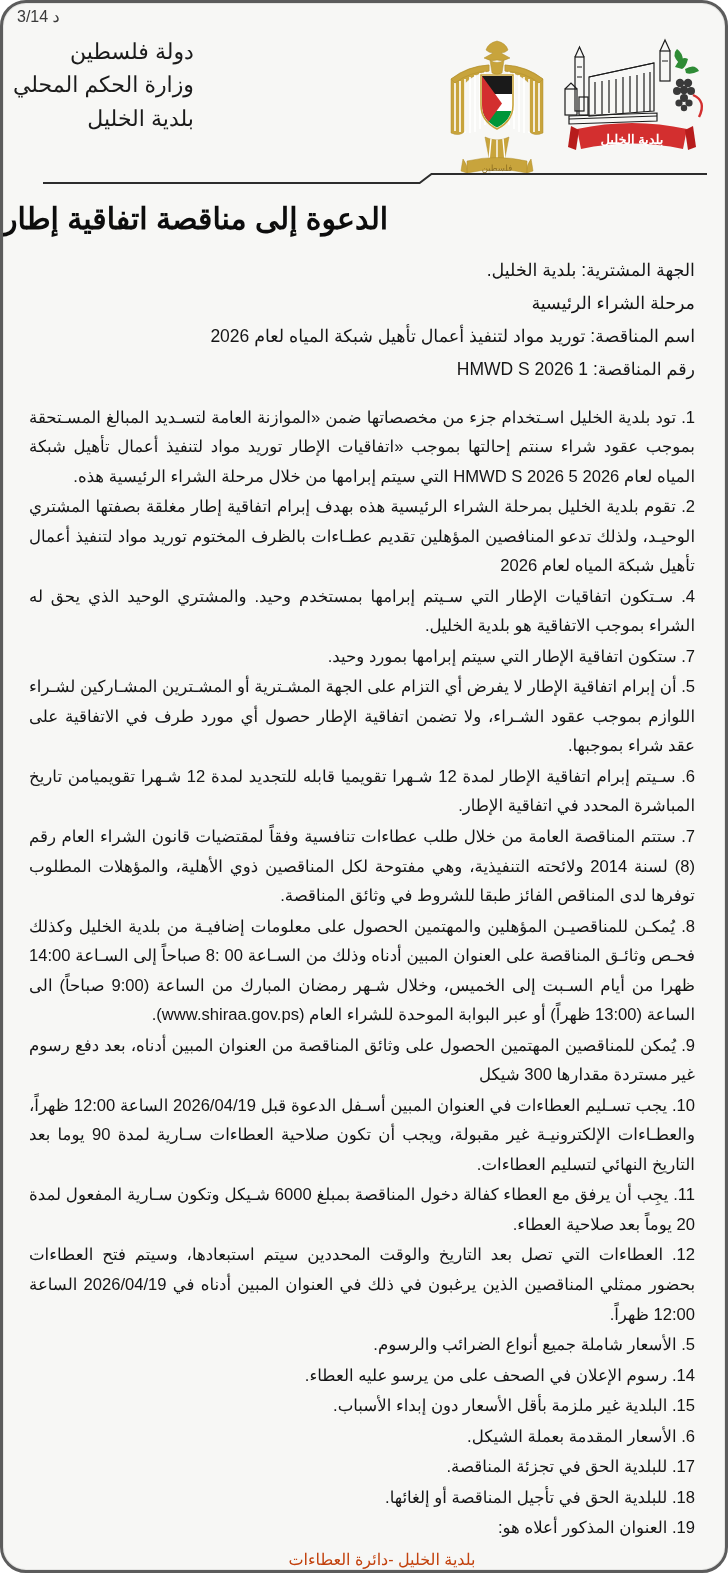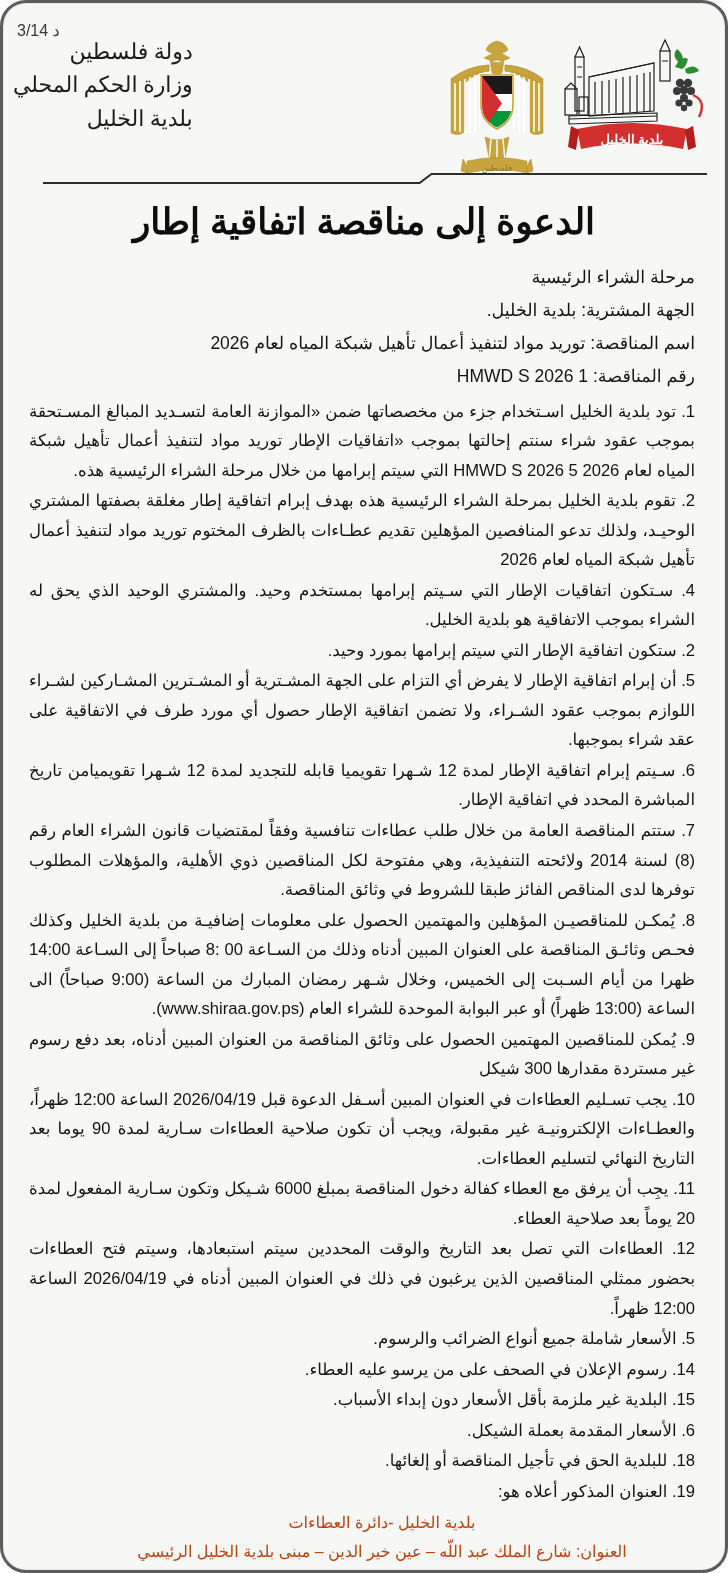--- a/index.html
+++ b/index.html
@@ -20,21 +20,21 @@
     background: #f7f7f5;
     border: 3px solid #5c5c5c;
     border-radius: 26px;
     overflow: hidden;
     box-shadow: inset 0 0 0 1px #e6e6e4;
   }
 
   
   .page-marker {
     position: absolute;
-    top: 18px; left: 14px;
+    top: 4px; left: 14px;
     font-family: "Liberation Sans", sans-serif;
     font-size: 16px;
     color: #3a3a3a;
     direction: rtl;
     letter-spacing: 0px;
     z-index: 5;
   }
 
   
   .header {
@@ -53,61 +53,61 @@
   }
   .header-titles {
     text-align: right;
     padding-top: 18px;
     padding-right: 8px;
     line-height: 1.52;
   }
   .header-titles div {
     font-size: 22px;
     color: #1b1b1b;
-    font-family: Liberation Serif, serif;
+    font-family: Liberation Sans, sans-serif;
     white-space: nowrap;
   }
 
   .logo-hebron { width: 150px; height: 128px; }
   .logo-eagle  { width: 112px; height: 150px; }
 
   
   .divider {
     position: relative;
     height: 16px;
     margin: 0 18px 0 40px;
   }
   .divider svg { display: block; width: 100%; height: 16px; }
 
   
   .doc-title {
-    text-align: center;
+    text-align: left;
     font-family: "Liberation Sans", sans-serif;
     font-weight: bold;
-    font-size: 36px;
+    font-size: 30px;
     color: #0d0d0d;
     margin-top: 14px;
     letter-spacing: 0px;
   }
 
   
   .content {
     padding: 18px 30px 0 26px;
     direction: rtl;
     text-align: right;
   }
   .meta-line {
     font-size: 17.5px;
     color: #151515;
     line-height: 1.88;
     white-space: nowrap;
     font-family: "Liberation Sans", sans-serif;
   }
 
-  .clauses { margin-top: 4px; }
+  .clauses { margin-top: 17px; }
   .clause {
     font-size: 16.6px;
     line-height: 1.78;
     color: #141414;
     text-align: justify;
     text-justify: inter-word;
     margin-bottom: 1px;
     font-family: "Liberation Sans", sans-serif;
   }
   .clause.short { text-align: right; }
@@ -266,42 +266,43 @@
 
   <div class="divider">
     <svg viewBox="0 0 670 16" preserveAspectRatio="none">
       <path d="M0 12 L380 12 L392 3 L670 3" fill="none" stroke="#2d2d2d" stroke-width="2"></path>
     </svg>
   </div>
 
   <div class="doc-title">الدعوة إلى مناقصة اتفاقية إطار</div>
 
   <div class="content">
+    <div class="meta-line">الجهة المشترية: بلدية الخليل.</div>
     <div class="meta-line">مرحلة الشراء الرئيسية</div>
-    <div class="meta-line">الجهة المشترية: بلدية الخليل.</div>
     <div class="meta-line">اسم المناقصة: توريد مواد لتنفيذ أعمال تأهيل شبكة المياه لعام 2026</div>
     <div class="meta-line">رقم المناقصة: 1 HMWD S 2026</div>
 
     <div class="clauses">
         <div class="clause">1. تود بلدية الخليل اسـتخدام جزء من مخصصاتها ضمن «الموازنة العامة لتسـديد المبالغ المسـتحقة بموجب عقود شراء سنتم إحالتها بموجب «اتفاقيات الإطار توريد مواد لتنفيذ أعمال تأهيل شبكة المياه لعام 2026  5 HMWD S 2026 التي سيتم إبرامها من خلال مرحلة الشراء الرئيسية هذه.</div>
         <div class="clause">2. تقوم بلدية الخليل بمرحلة الشراء الرئيسية هذه بهدف إبرام اتفاقية إطار مغلقة بصفتها المشتري الوحيـد، ولذلك تدعو المنافصين المؤهلين تقديم عطـاءات بالظرف المختوم توريد مواد لتنفيذ أعمال تأهيل شبكة المياه لعام 2026</div>
         <div class="clause">4. سـتكون اتفاقيات الإطار التي سـيتم إبرامها بمستخدم وحيد. والمشتري الوحيد الذي يحق له الشراء بموجب الاتفاقية هو بلدية الخليل.</div>
-        <div class="clause short">2. ستكون اتفاقية الإطار التي سيتم إبرامها بمورد وحيد.</div>
+        <div class="clause short">7. ستكون اتفاقية الإطار التي سيتم إبرامها بمورد وحيد.</div>
         <div class="clause">5. أن إبرام اتفاقية الإطار لا يفرض أي التزام على الجهة المشـترية أو المشـترين المشـاركين لشـراء اللوازم بموجب عقود الشـراء، ولا تضمن اتفاقية الإطار حصول أي مورد طرف في الاتفاقية على عقد شراء بموجبها.</div>
         <div class="clause">6. سـيتم إبرام اتفاقية الإطار لمدة 12 شـهرا تقويميا قابله للتجديد لمدة 12 شـهرا تقويميامن تاريخ المباشرة المحدد في اتفاقية الإطار.</div>
         <div class="clause">7. ستتم المناقصة العامة من خلال طلب عطاءات تنافسية وفقاً لمقتضيات قانون الشراء العام رقم (8) لسنة 2014 ولائحته التنفيذية، وهي مفتوحة لكل المناقصين ذوي الأهلية، والمؤهلات المطلوب توفرها لدى المناقص الفائز طبقا للشروط في وثائق المناقصة.</div>
         <div class="clause">8. يُمكـن للمناقصيـن المؤهلين والمهتمين الحصول على معلومات إضافيـة من بلدية الخليل وكذلك فحـص وثائـق المناقصة على العنوان المبين أدناه وذلك من السـاعة 00 :8 صباحاً إلى السـاعة 14:00 ظهرا من أيام السـبت إلى الخميس، وخلال شـهر رمضان المبارك من الساعة (9:00 صباحاً) الى الساعة (13:00 ظهراً) أو عبر البوابة الموحدة للشراء العام (www.shiraa.gov.ps).</div>
         <div class="clause">9. يُمكن للمناقصين المهتمين الحصول على وثائق المناقصة من العنوان المبين أدناه، بعد دفع رسوم غير مستردة مقدارها 300 شيكل</div>
         <div class="clause">10. يجب تسـليم العطاءات في العنوان المبين أسـفل الدعوة قبل 2026/04/19 الساعة 12:00 ظهراً، والعطـاءات الإلكترونيـة غير مقبولة، ويجب أن تكون صلاحية العطاءات سـارية لمدة 90 يوما بعد التاريخ النهائي لتسليم العطاءات.</div>
         <div class="clause">11. يجِب أن يرفق مع العطاء كفالة دخول المناقصة بمبلغ 6000 شـيكل وتكون سـارية المفعول لمدة 20 يوماً بعد صلاحية العطاء.</div>
         <div class="clause">12. العطاءات التي تصل بعد التاريخ والوقت المحددين سيتم استبعادها، وسيتم فتح العطاءات بحضور ممثلي المناقصين الذين يرغبون في ذلك في العنوان المبين أدناه في 2026/04/19 الساعة 12:00 ظهراً.</div>
         <div class="clause short">5. الأسعار شاملة جميع أنواع الضرائب والرسوم.</div>
         <div class="clause short">14. رسوم الإعلان في الصحف على من يرسو عليه العطاء.</div>
         <div class="clause short">15. البلدية غير ملزمة بأقل الأسعار دون إبداء الأسباب.</div>
         <div class="clause short">6. الأسعار المقدمة بعملة الشيكل.</div>
+        <div class="clause short">17. للبلدية الحق في تجزئة المناقصة.</div>
         <div class="clause short">18. للبلدية الحق في تأجيل المناقصة أو إلغائها.</div>
         <div class="clause short">19. العنوان المذكور أعلاه هو:</div>
       </div>
 
     <div class="addr-block">
       <div class="addr-line">بلدية الخليل -دائرة العطاءات</div>
       <div class="addr-line">العنوان: شارع الملك عبد اللّه – عين خير الدين – مبنى بلدية الخليل الرئيسي</div>
 
     </div>
 

